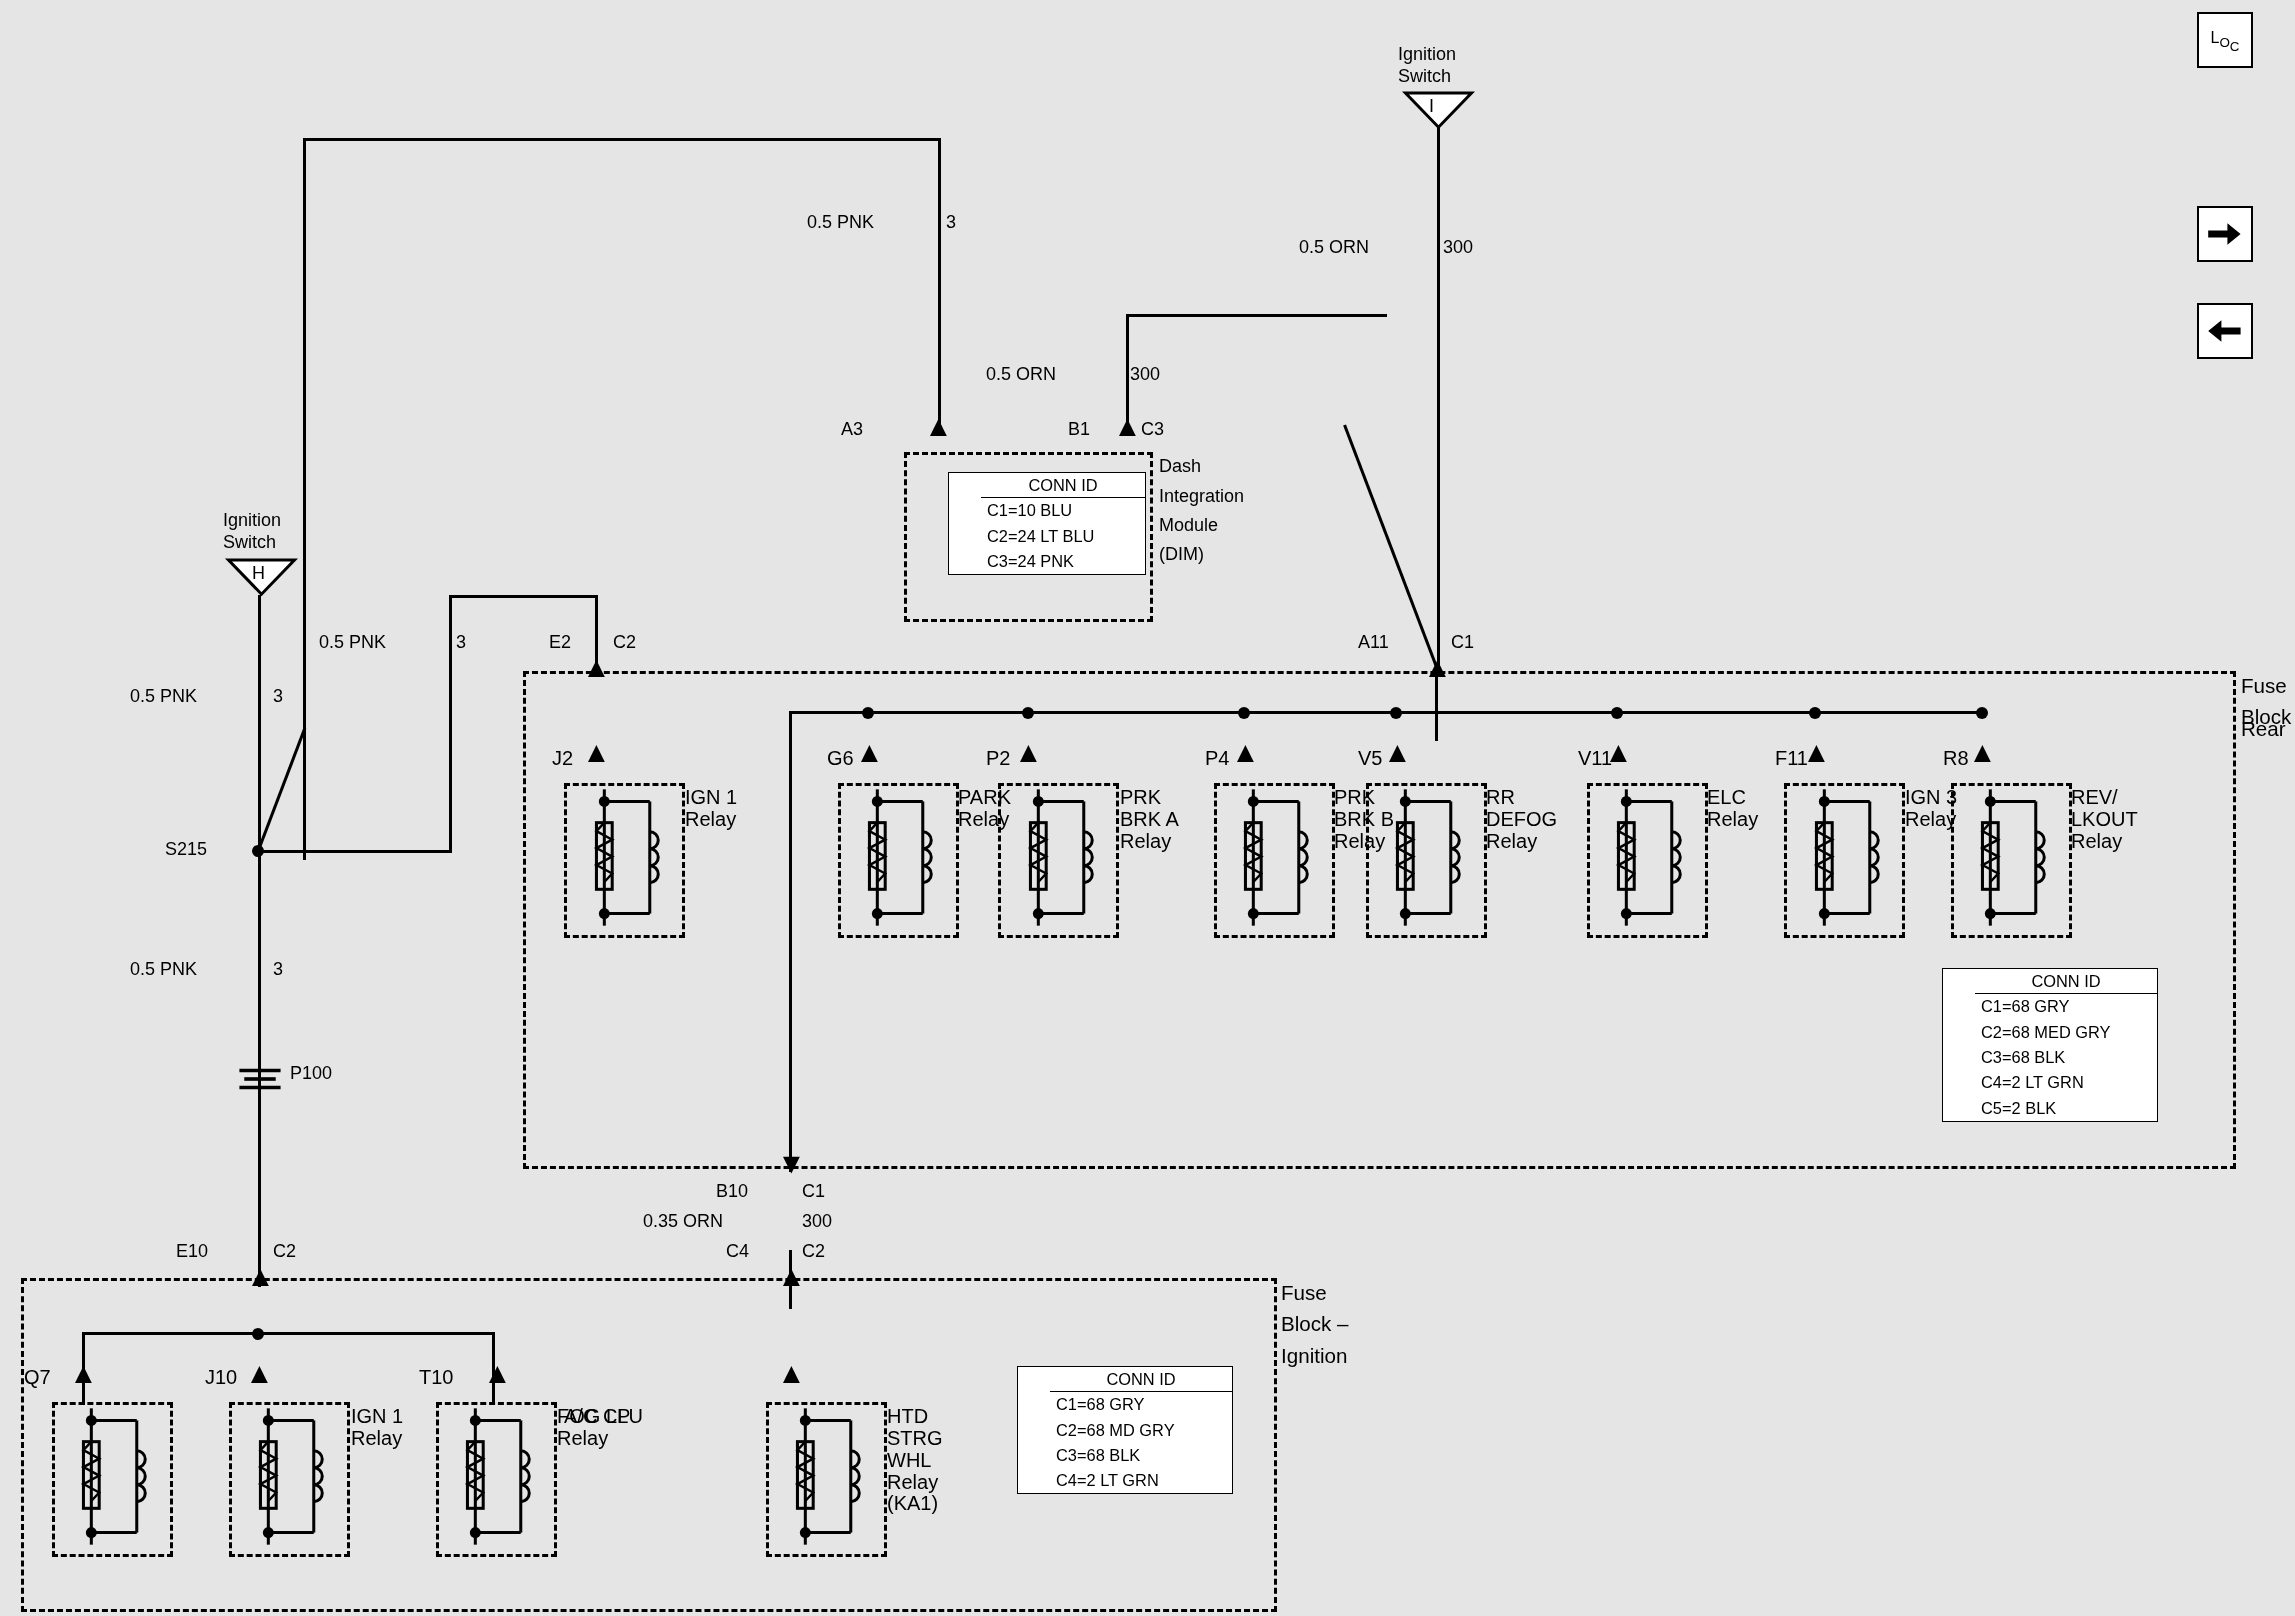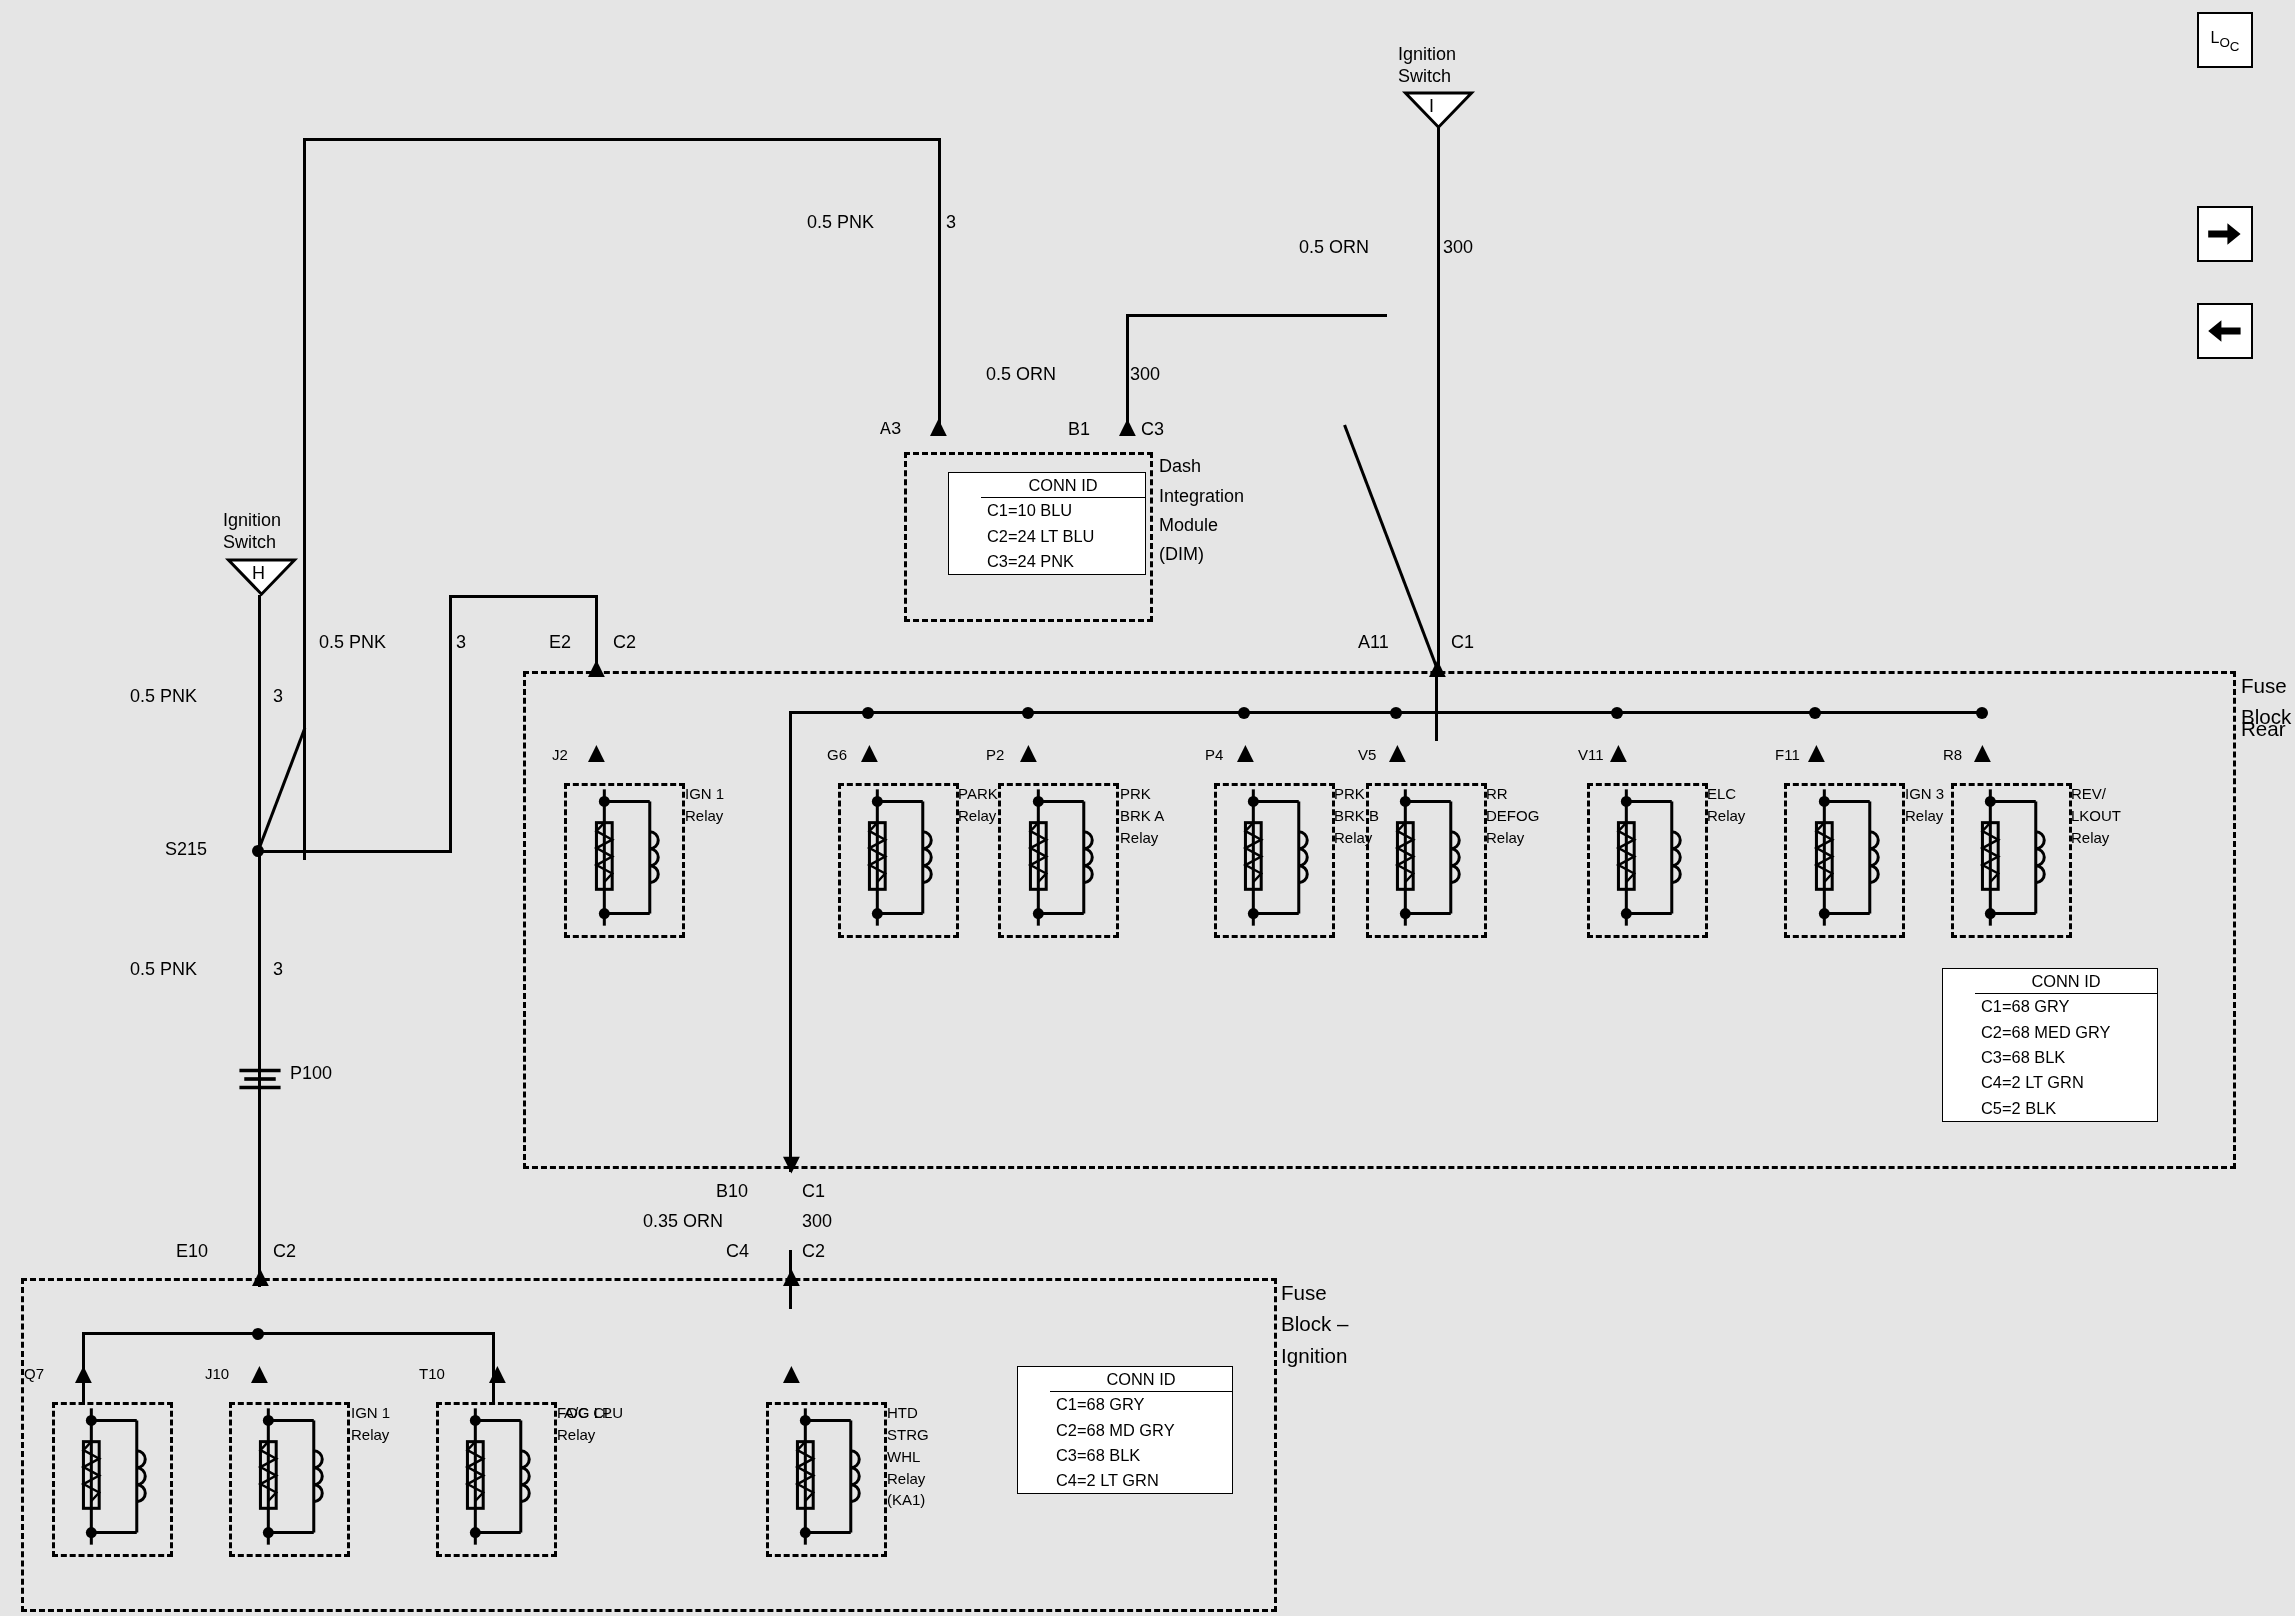--- a/index.html
+++ b/index.html
@@ -1,19 +1,19 @@
 <!DOCTYPE html>
 <html style="font-size:9.7px"><head>
 <meta charset="utf-8">
 <style>
   html,body{margin:0;padding:0;background:#fff;}
   body{font-family:"Liberation Sans", sans-serif;}
   #page{position:relative;width:2295px;height:1617px;background:#e5e5e5;overflow:hidden;}
   .lbl{position:absolute;color:#000;font-size:18px;line-height:1.12;white-space:pre;}
-  .lbl.sm{font-size:15px;}
+  .lbl.sm{font-size:20px;}
   .lbl.big{font-size:20.6px;}
   .wire{position:absolute;background:#000;}
   .h{height:3px;}
   .v{width:3px;}
   .dash{position:absolute;border:3px dashed #000;background:transparent;}
   .tbl{position:absolute;border:1.8px solid #000;background:#fff;font-size:16.4px;line-height:1.25;padding-left:32px;}
   .tbl .hd{border-bottom:1.8px solid #000;text-align:center;padding:1.8px 6px;}
   .tbl .bd{padding:2.4px 6px;white-space:pre;}
   .dot{position:absolute;width:12px;height:12px;border-radius:50%;background:#000;}
   svg{position:absolute;overflow:visible;}
@@ -69,21 +69,21 @@
 
   <div class="wire h" style="left:303px;top:138px;width:637px;"></div>
   <div class="wire v" style="left:303px;top:138px;height:722px;"></div>
   <div class="wire v" style="left:938px;top:138px;height:291px;"></div>
   <div class="lbl" style="left:807px;top:212px;">0.5 PNK</div>
   <div class="lbl" style="left:946px;top:212px;">3</div>
   <svg style="left:930px;top:419px;" width="18" height="20.6" viewBox="0 0 30 34">
     <path d="M14,0 L28,28 L0,28 Z" fill="#000"></path>
   </svg>
 
-  <div class="lbl" style="left:880px;top:419px;font-family:Liberation Mono, monospace;">A3</div>
+  <div class="lbl" style="left:841px;top:419px;">A3</div>
   <div class="lbl" style="left:1068px;top:419px;">B1</div>
   <div class="lbl" style="left:1141px;top:419px;">C3</div>
 
   <div class="dash" style="left:904px;top:452px;width:243px;height:164px;"></div>
   <div class="tbl" style="left:948px;top:472px;width:164px;">
     <div class="hd">CONN ID</div>
     <div class="bd">C1=10 BLU</div>
     <div class="bd">C2=24 LT BLU</div>
     <div class="bd">C3=24 PNK</div>
   </div>

